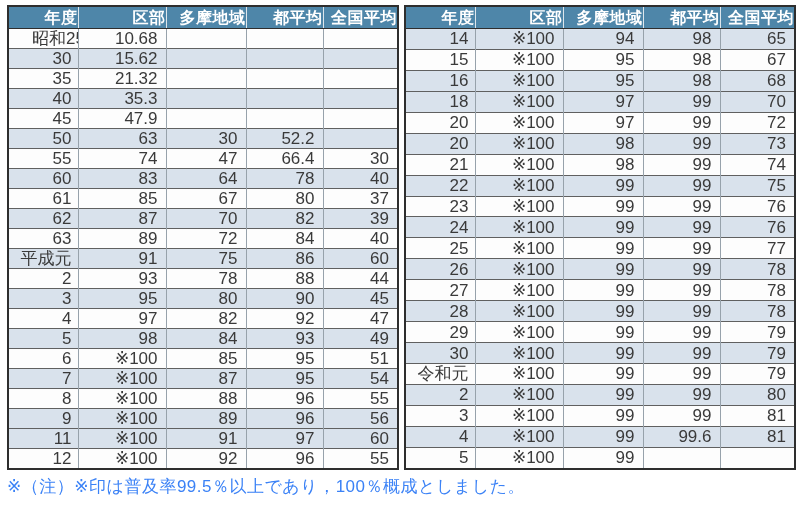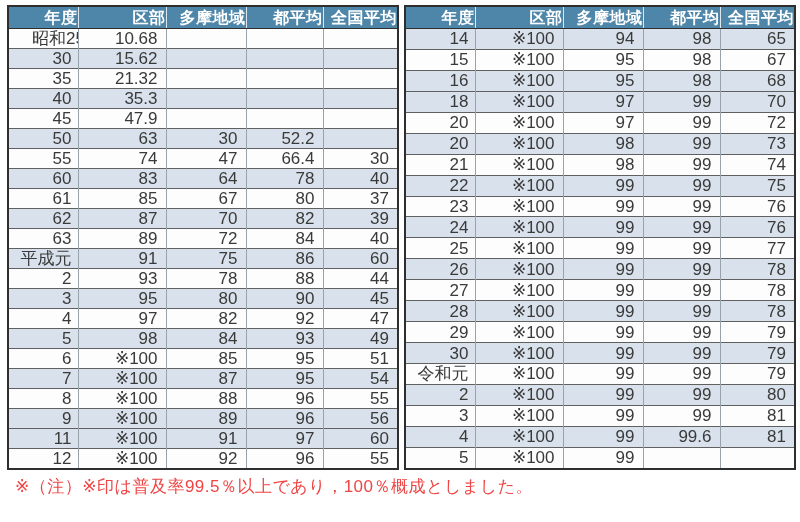--- a/index.html
+++ b/index.html
@@ -44,23 +44,23 @@
     border-top: 1px solid #606060;
     border-left: 1px solid #97a2ab;
     white-space: nowrap;
     overflow: hidden;
     background: #fdfdfd;
   }
   table.data td:first-child { border-left: none; padding-right: 6px; }
   table.data tr:first-child td { border-top: none; padding-left: 23px; }
   table.data tr.alt td { background: #d9e2ec; }
   .note {
-    margin: 5px 0 0 8px;
+    margin: 5px 0 0 0;
     font-size: 17px;
-    color: #ef4444;
+    color: #3b82f6;
     letter-spacing: 0.5px;
   }
 </style>
 </head>
 <body>
 
 <div class="page">
   <div class="tables">
     <table class="data">
         <colgroup>

